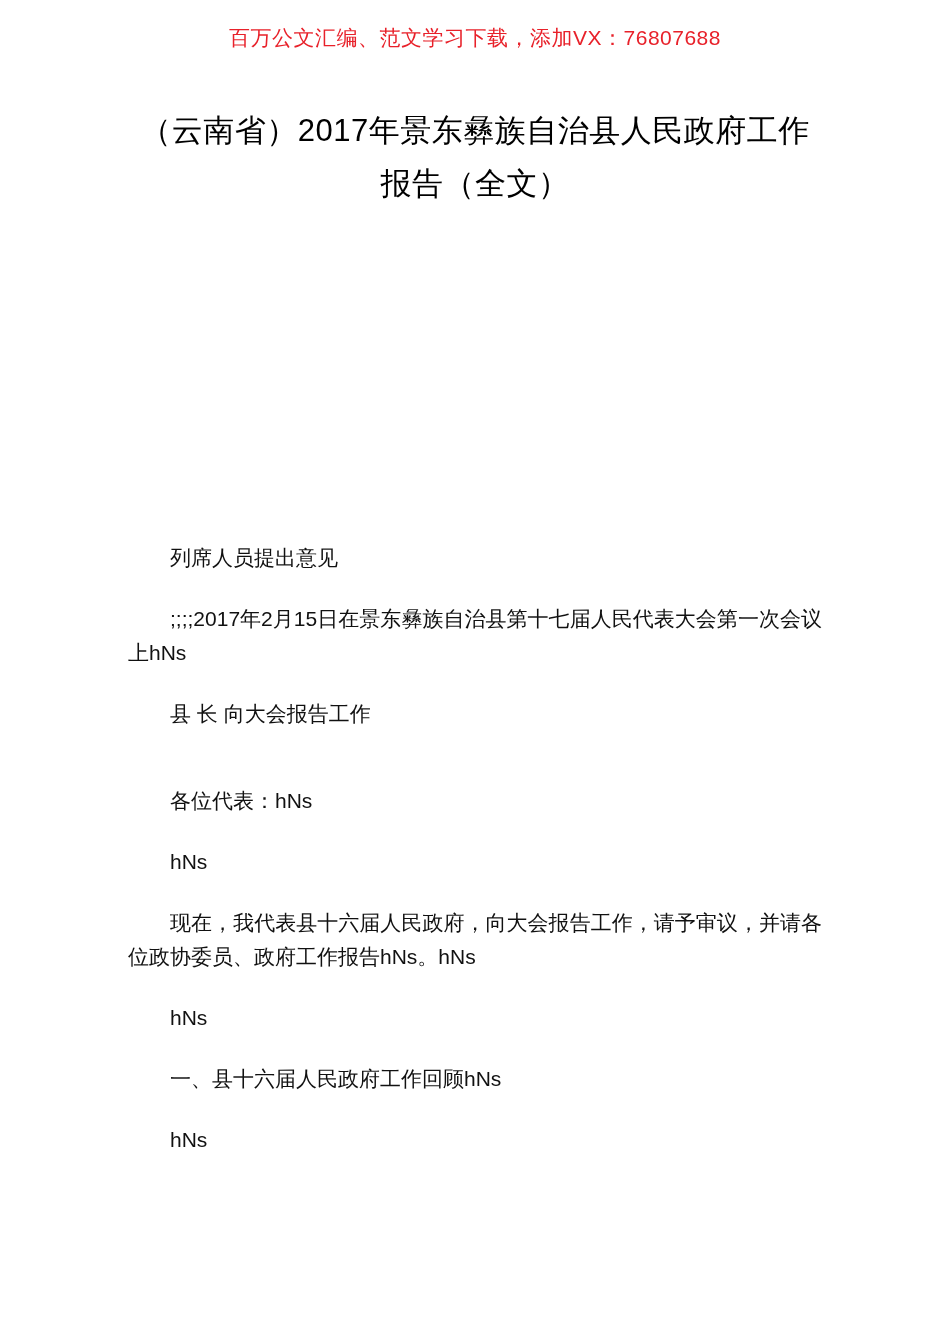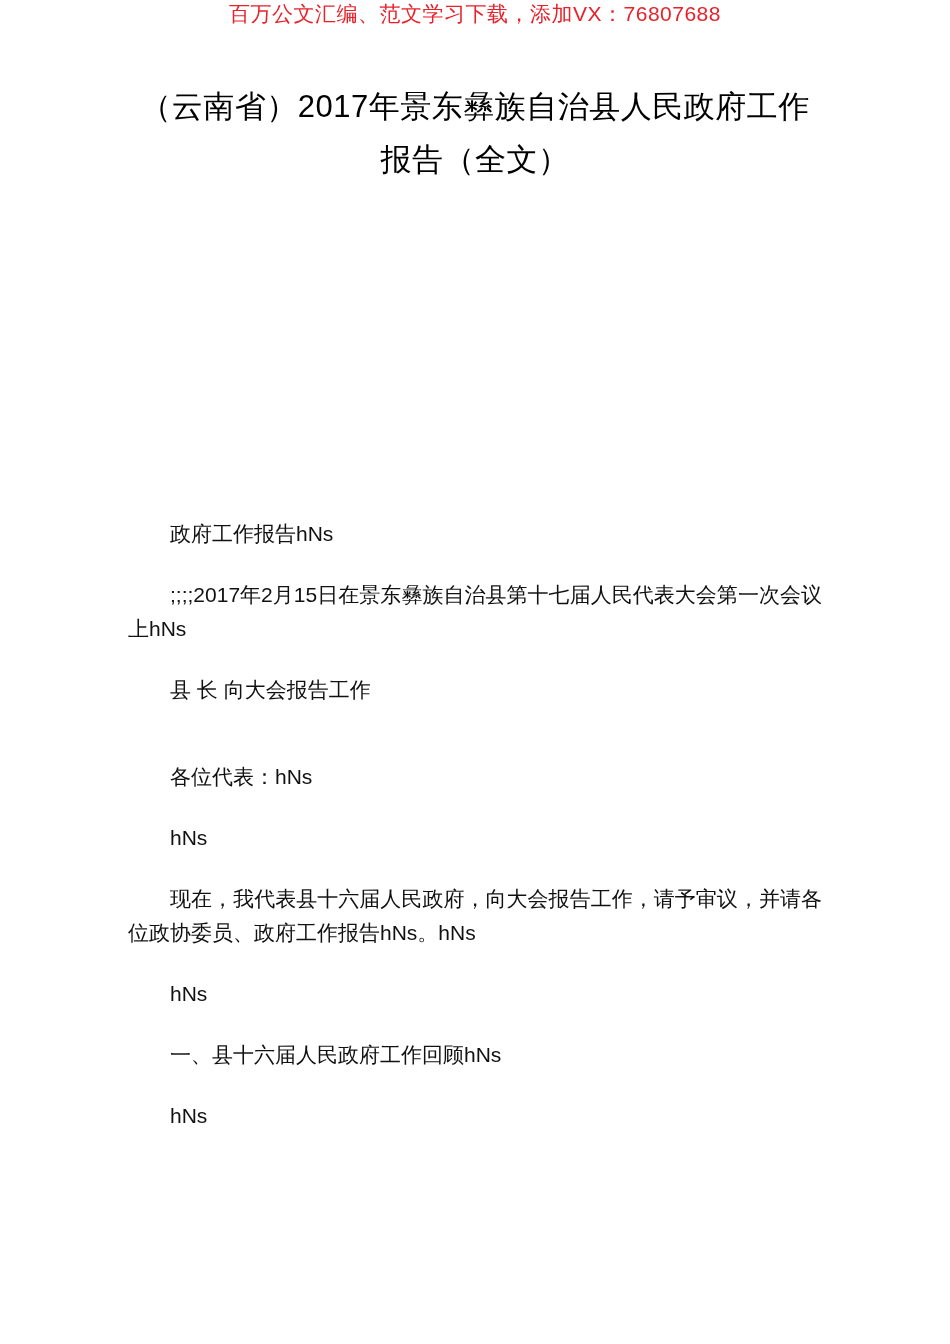--- a/index.html
+++ b/index.html
@@ -22,20 +22,21 @@
     padding: 0 128px;
     position: relative;
   }
   .watermark {
     text-align: center;
     color: #e8212a;
     font-size: 21px;
     letter-spacing: 0.5px;
     font-family: "Liberation Sans", sans-serif;
     white-space: nowrap;
+    margin-top: 24px;
   }
   .doc-title {
     margin-top: 52px;
     text-align: center;
     font-size: 31px;
     font-weight: normal;
     line-height: 1.72;
     letter-spacing: 0.5px;
     color: #000;
   }
@@ -61,21 +62,21 @@
 
 <div class="page">
 
   <div class="watermark">百万公文汇编、范文学习下载，添加VX：76807688</div>
 
   <div class="doc-title">（云南省）2017年景东彝族自治县人民政府工作报告（全文）</div>
 
   <div class="spacer-block"></div>
 
   <div class="body-text">
-    <p class="para">政府工作报告hNs</p>
+    <p class="para">列席人员提出意见</p>
     <p class="para">;;;;2017年2月15日在景东彝族自治县第十七届人民代表大会第一次会议上hNs</p>
     <p class="para">县 长  向大会报告工作</p>
     <div class="gap-sm"></div>
     <p class="para">各位代表：hNs</p>
     <p class="para">hNs</p>
     <p class="para">现在，我代表县十六届人民政府，向大会报告工作，请予审议，并请各位政协委员、政府工作报告hNs。hNs</p>
     <p class="para">hNs</p>
     <p class="para">一、县十六届人民政府工作回顾hNs</p>
     <p class="para">hNs</p>
   </div>

